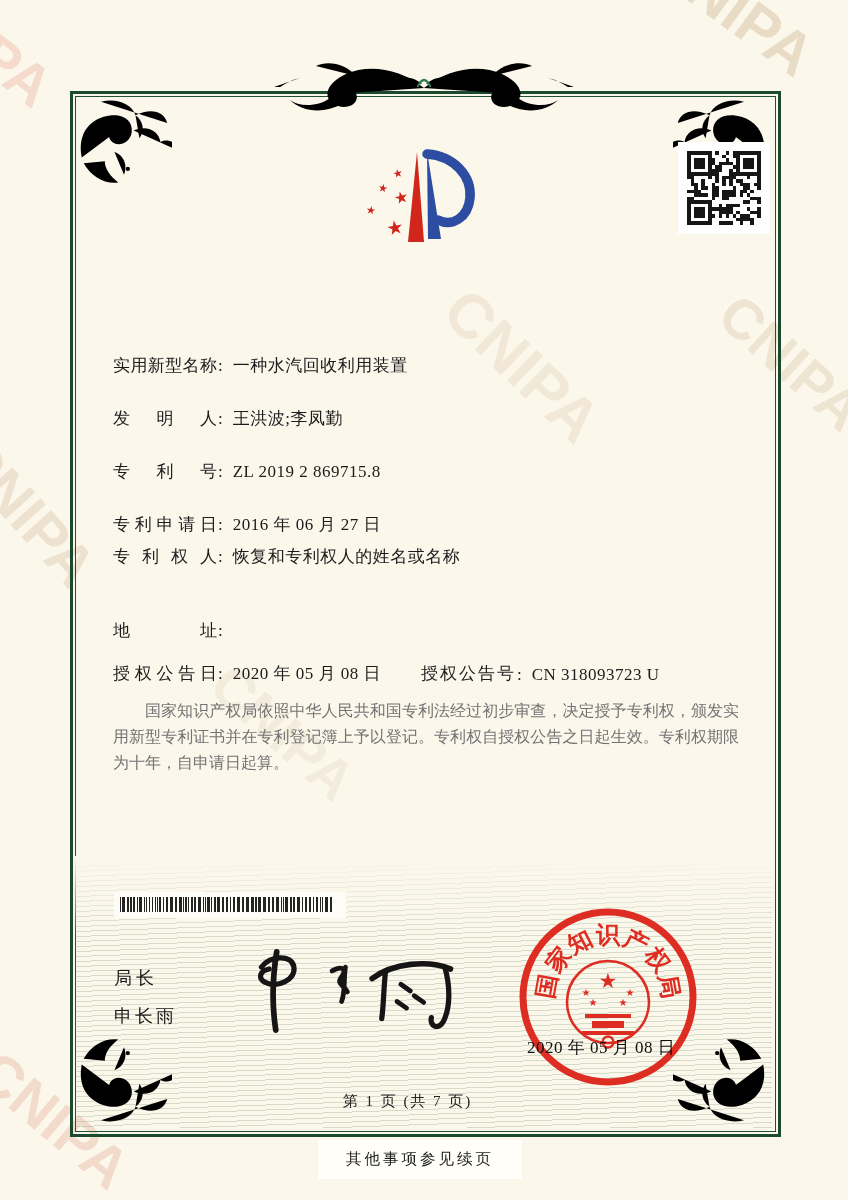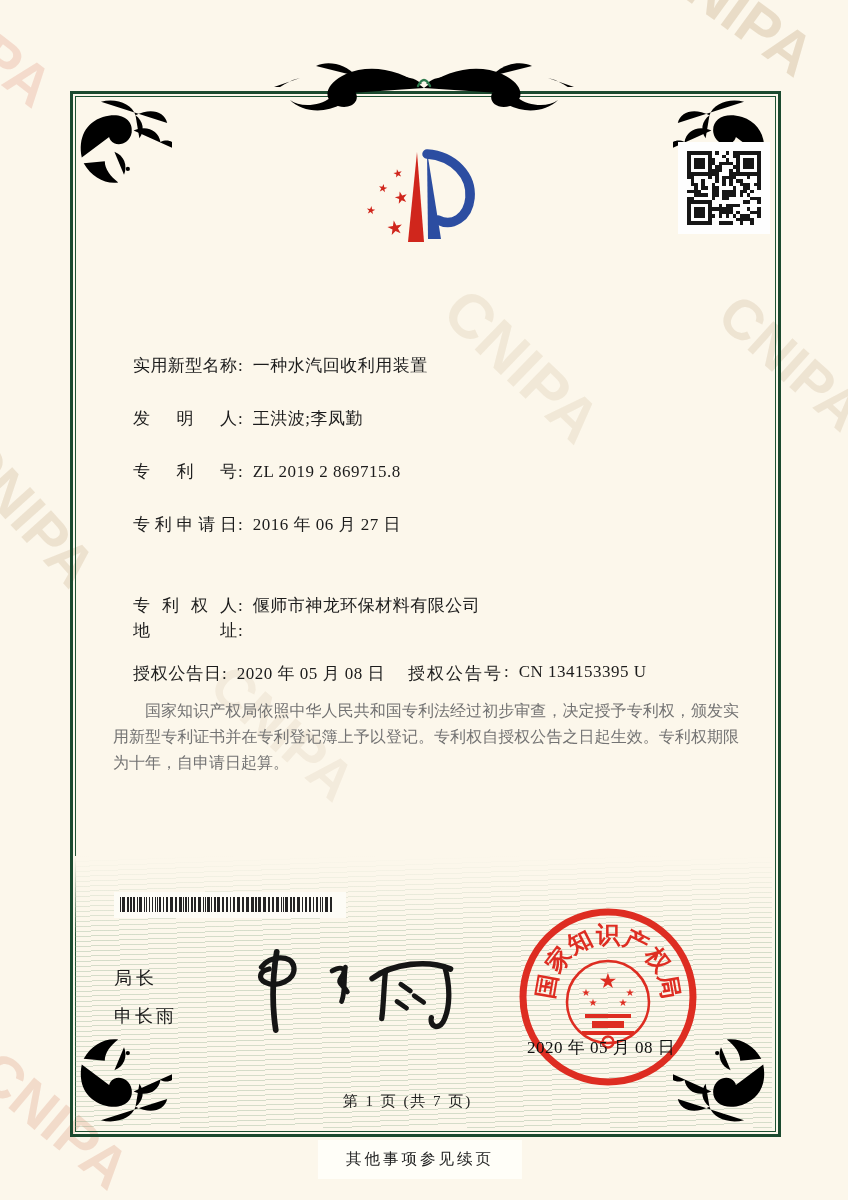--- a/index.html
+++ b/index.html
@@ -40,26 +40,26 @@
 
   .qr-box{position:absolute;left:678px;top:142px;width:92px;height:92px;background:#fefefe;}
   .qr{position:absolute;left:9px;top:9px;width:74px;height:74px;display:grid;
       grid-template-rows:repeat(21,1fr);grid-template-columns:repeat(21,1fr);}
   .qr i{background:#161616;}
 
   .title{position:absolute;left:0;top:250px;width:848px;text-align:center;
          font-size:41px;font-weight:bold;letter-spacing:7px;color:#111;}
 
   .frow{position:absolute;left:113px;display:flex;align-items:baseline;font-size:17px;color:#1c1c1c;}
-  .flabel{display:inline-block;width:104px;text-align:justify;text-align-last:justify;margin-left:20px;}
+  .flabel{display:inline-block;width:104px;text-align:justify;text-align-last:justify;}
   .flabel2{letter-spacing:2px;}
   .fcolon{margin:0 10px 0 1px;}
   .fvalue{letter-spacing:.5px;white-space:nowrap;}
   .gpair1{display:flex;align-items:baseline;width:272px;}
-  .gpair2{display:flex;align-items:flex-start;margin-left:23px;}
+  .gpair2{display:flex;align-items:flex-end;margin-left:36px;}
 
   .body-text{position:absolute;left:113px;top:698px;width:626px;font-size:16px;
              line-height:26px;text-align:justify;color:#737373;}
   .body-text p{margin:0;text-indent:2em;}
 
   .bar-box{position:absolute;left:114px;top:892px;width:232px;height:26px;background:#fdfcf6;}
   .barcode{position:absolute;left:6px;top:5px;display:flex;height:15px;}
   .barcode i{background:#242424;}
 
   .signer-role{position:absolute;left:114px;top:966px;font-size:18px;letter-spacing:4px;color:#1a1a1a;}
@@ -404,40 +404,40 @@
   <div class="frow" style="top:460px">
     <span class="flabel">专利号</span>
       <span class="fcolon">:</span>
       <span class="fvalue">ZL 2019 2 869715.8</span>
   </div>
   <div class="frow" style="top:513px">
     <span class="flabel">专利申请日</span>
       <span class="fcolon">:</span>
       <span class="fvalue">2016 年 06 月 27 日</span>
   </div>
-  <div class="frow" style="top:594px">
+  <div class="frow" style="top:545px">
     <span class="flabel">专利权人</span>
       <span class="fcolon">:</span>
-      <span class="fvalue">偃师市神龙环保材料有限公司</span>
+      <span class="fvalue">恢复和专利权人的姓名或名称</span>
   </div>
   <div class="frow" style="top:619px">
     <span class="flabel">地址</span>
       <span class="fcolon">:</span>
   </div>
 
   <div class="frow" style="top:662px">
     <div class="gpair1">
       <span class="flabel">授权公告日</span>
         <span class="fcolon">:</span>
         <span class="fvalue">2020 年 05 月 08 日</span>
     </div>
     <div class="gpair2">
       <span class="flabel2">授权公告号</span>
         <span class="fcolon">:</span>
-        <span class="fvalue">CN 134153395 U</span>
+        <span class="fvalue">CN 318093723 U</span>
     </div>
   </div>
 
   <div class="body-text">
     <p>国家知识产权局依照中华人民共和国专利法经过初步审查，决定授予专利权，颁发实用新型专利证书并在专利登记簿上予以登记。专利权自授权公告之日起生效。专利权期限为十年，自申请日起算。</p>
   </div>
 
   <div class="bar-box">
     <div class="barcode">
         <i style="width:1px;margin-right:1px"></i>

